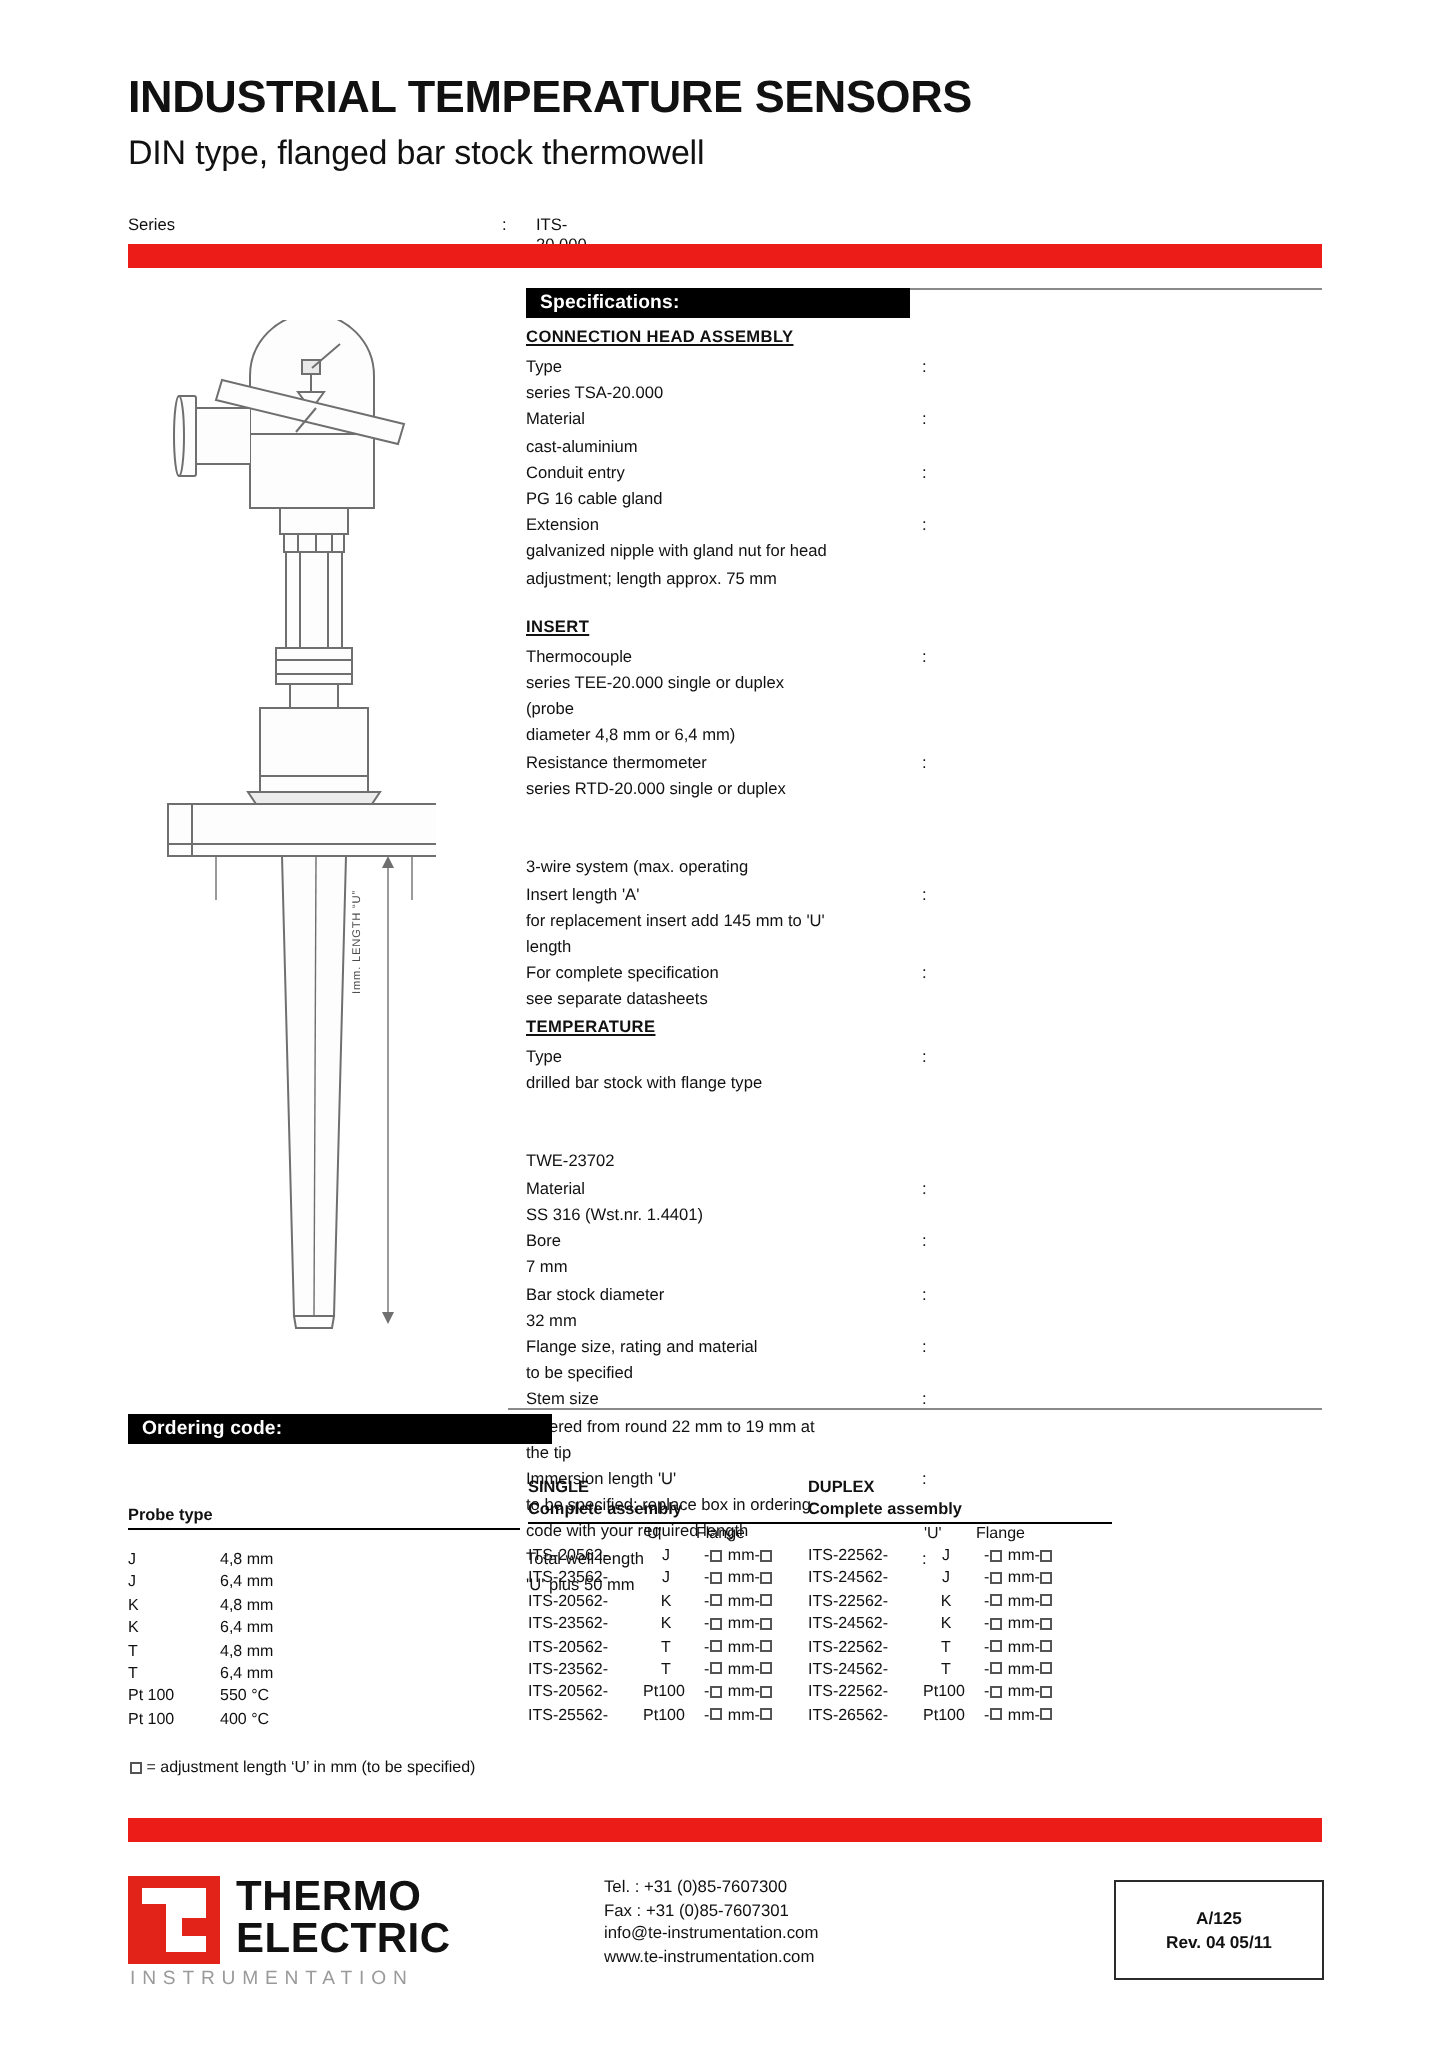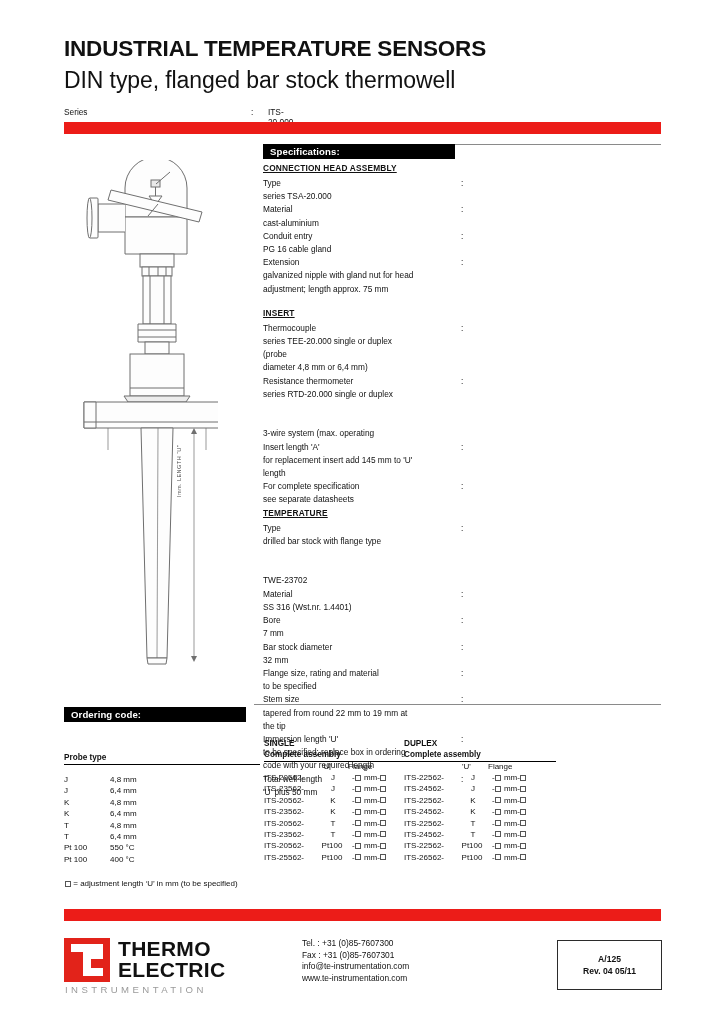--- a/index.html
+++ b/index.html
@@ -15,21 +15,21 @@
   .page { position:absolute; left:0; top:0; width:724px; height:1024px; }
 
   
   .title-main {
     position:absolute; left:64px; top:36px;
     font-size:22.5px; font-weight:bold; letter-spacing:-0.2px;
     white-space:nowrap;
   }
   .title-sub {
     position:absolute; left:64px; top:67px;
-    font-size:23px; font-weight:normal; letter-spacing:-0.1px;
+    font-size:17px; font-weight:normal; letter-spacing:-0.1px;
     white-space:nowrap;
   }
   .series-row { position:absolute; left:64px; top:107px; font-size:8.3px; }
   .series-label { position:absolute; left:0; top:0; }
   .series-colon { position:absolute; left:187px; top:0; }
   .series-value { position:absolute; left:204px; top:0; }
 
   .redbar-top {
     position:absolute; left:64px; top:122px; width:597px; height:12px;
     background:#ec1c18;
@@ -39,21 +39,21 @@
     background:#ec1c18;
   }
 
   
   .banner {
     position:absolute; background:#000; color:#fff;
     font-size:9.6px; font-weight:bold; letter-spacing:0.1px;
     padding:2px 0 2px 7px;
   }
   .banner-spec { left:263px; top:144px; width:192px; height:15px; }
-  .banner-order { left:64px; top:707px; width:182px; height:15px; }
+  .banner-order { left:64px; top:707px; width:212px; height:15px; }
   .rule-spec { position:absolute; left:455px; top:144px; width:206px; height:1.2px; background:#8a8a8a; }
   .rule-order { position:absolute; left:254px; top:704px; width:407px; height:1.2px; background:#8a8a8a; }
 
   
   .spec { position:absolute; left:263px; top:162px; width:400px; font-size:8.3px; }
   .spec-group {
     font-weight:bold; text-decoration:underline; letter-spacing:0.2px;
     margin:0 0 2px 0; line-height:13px;
   }
   .spec-group.gap { margin-top:11px; }

